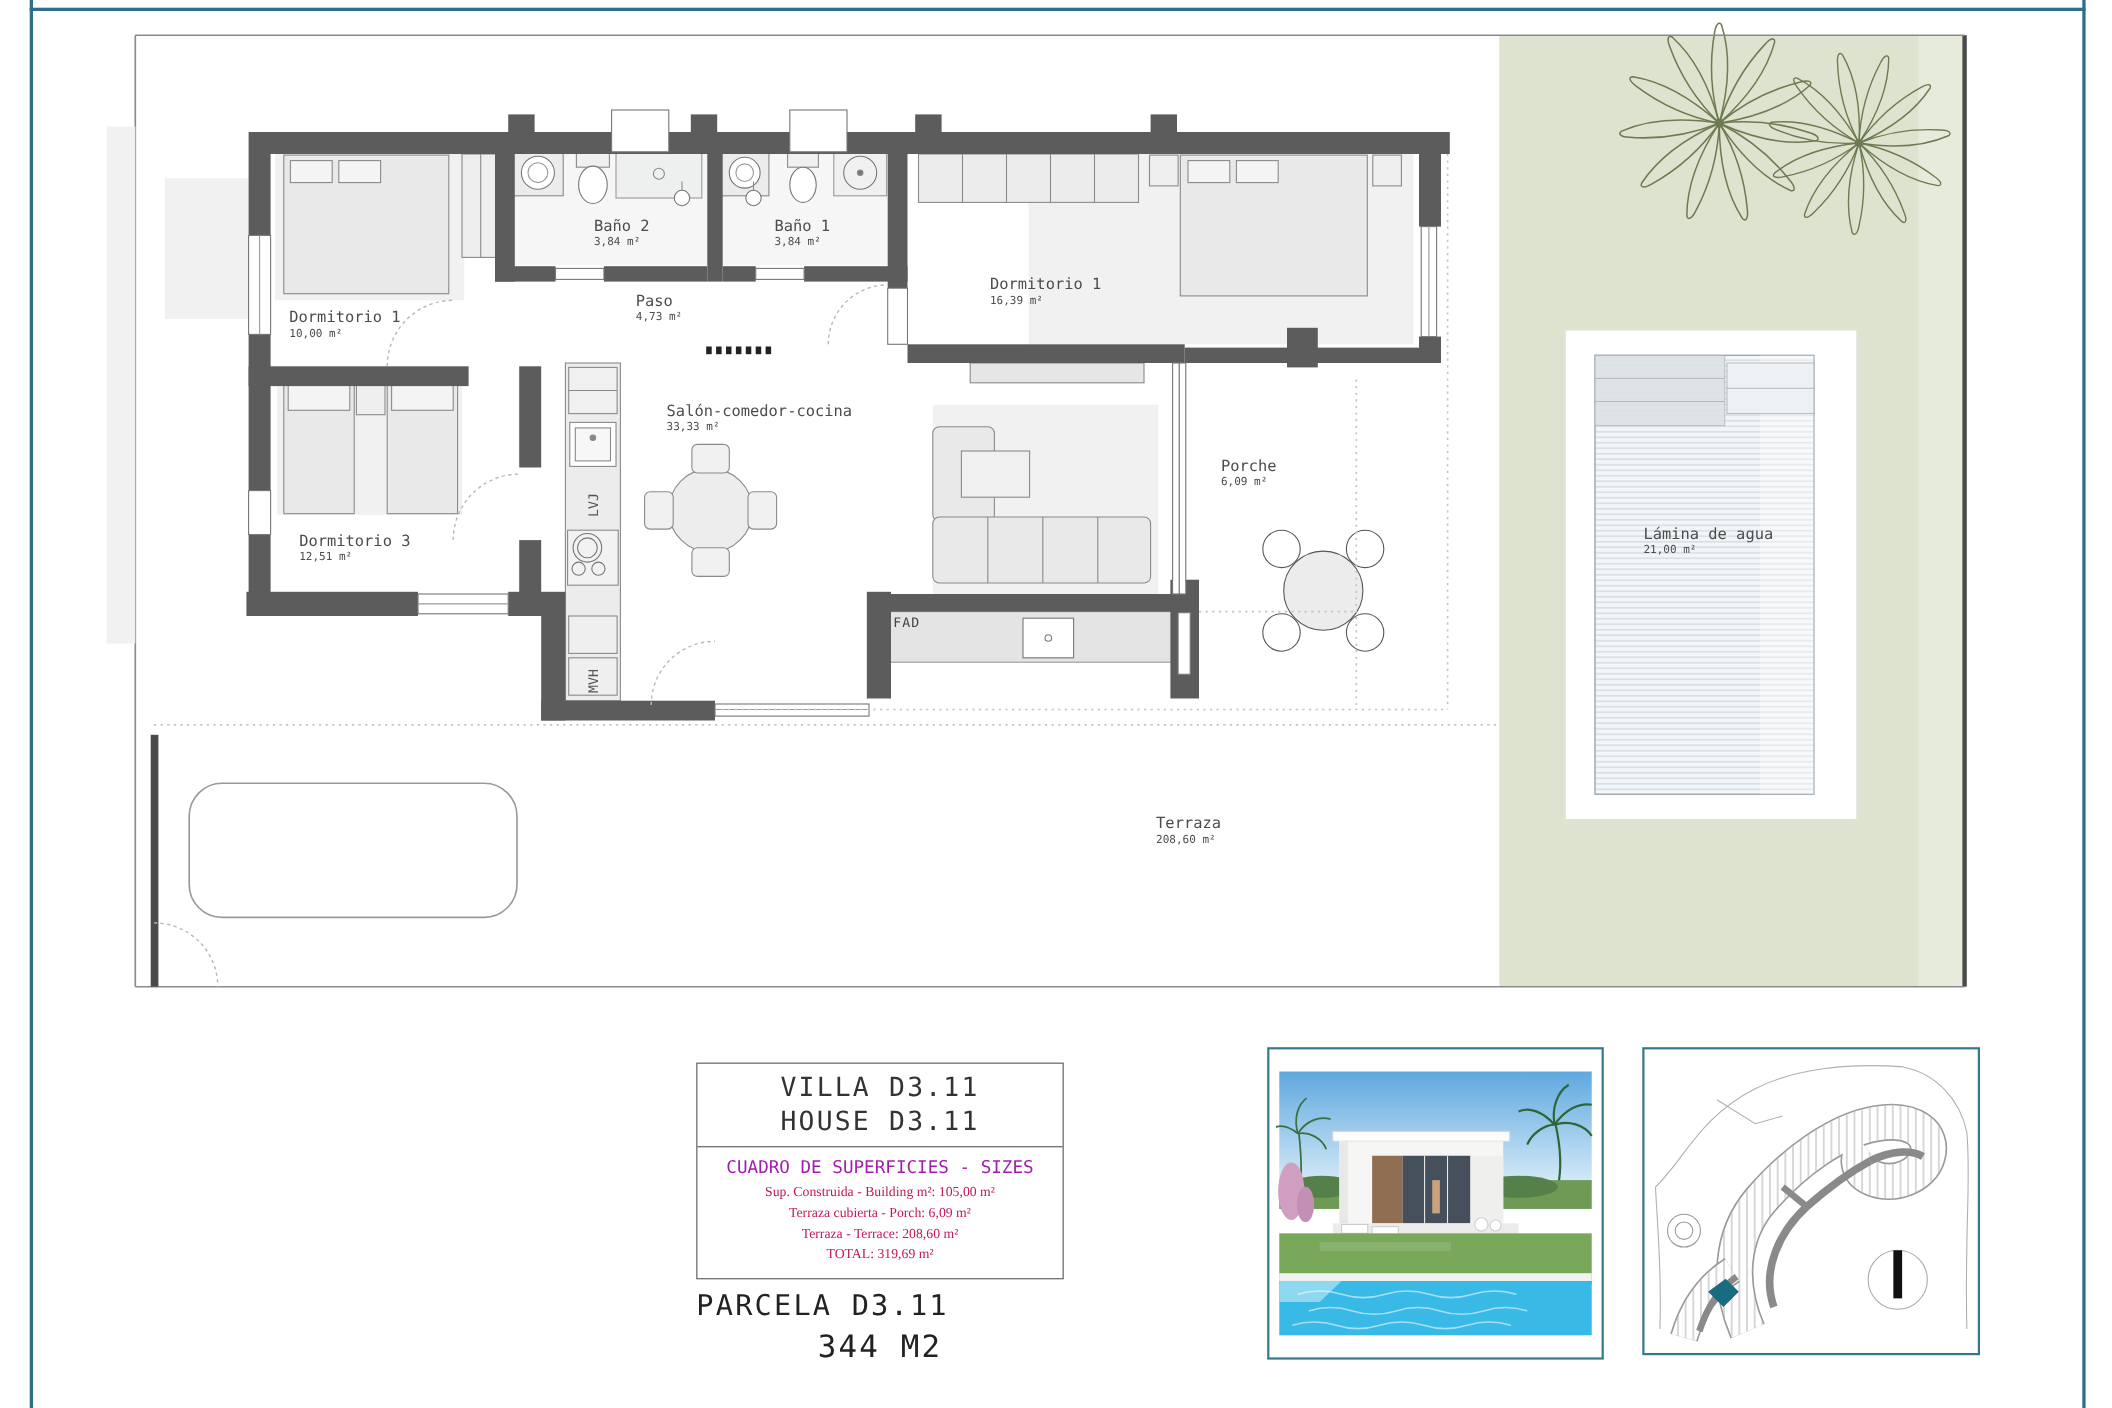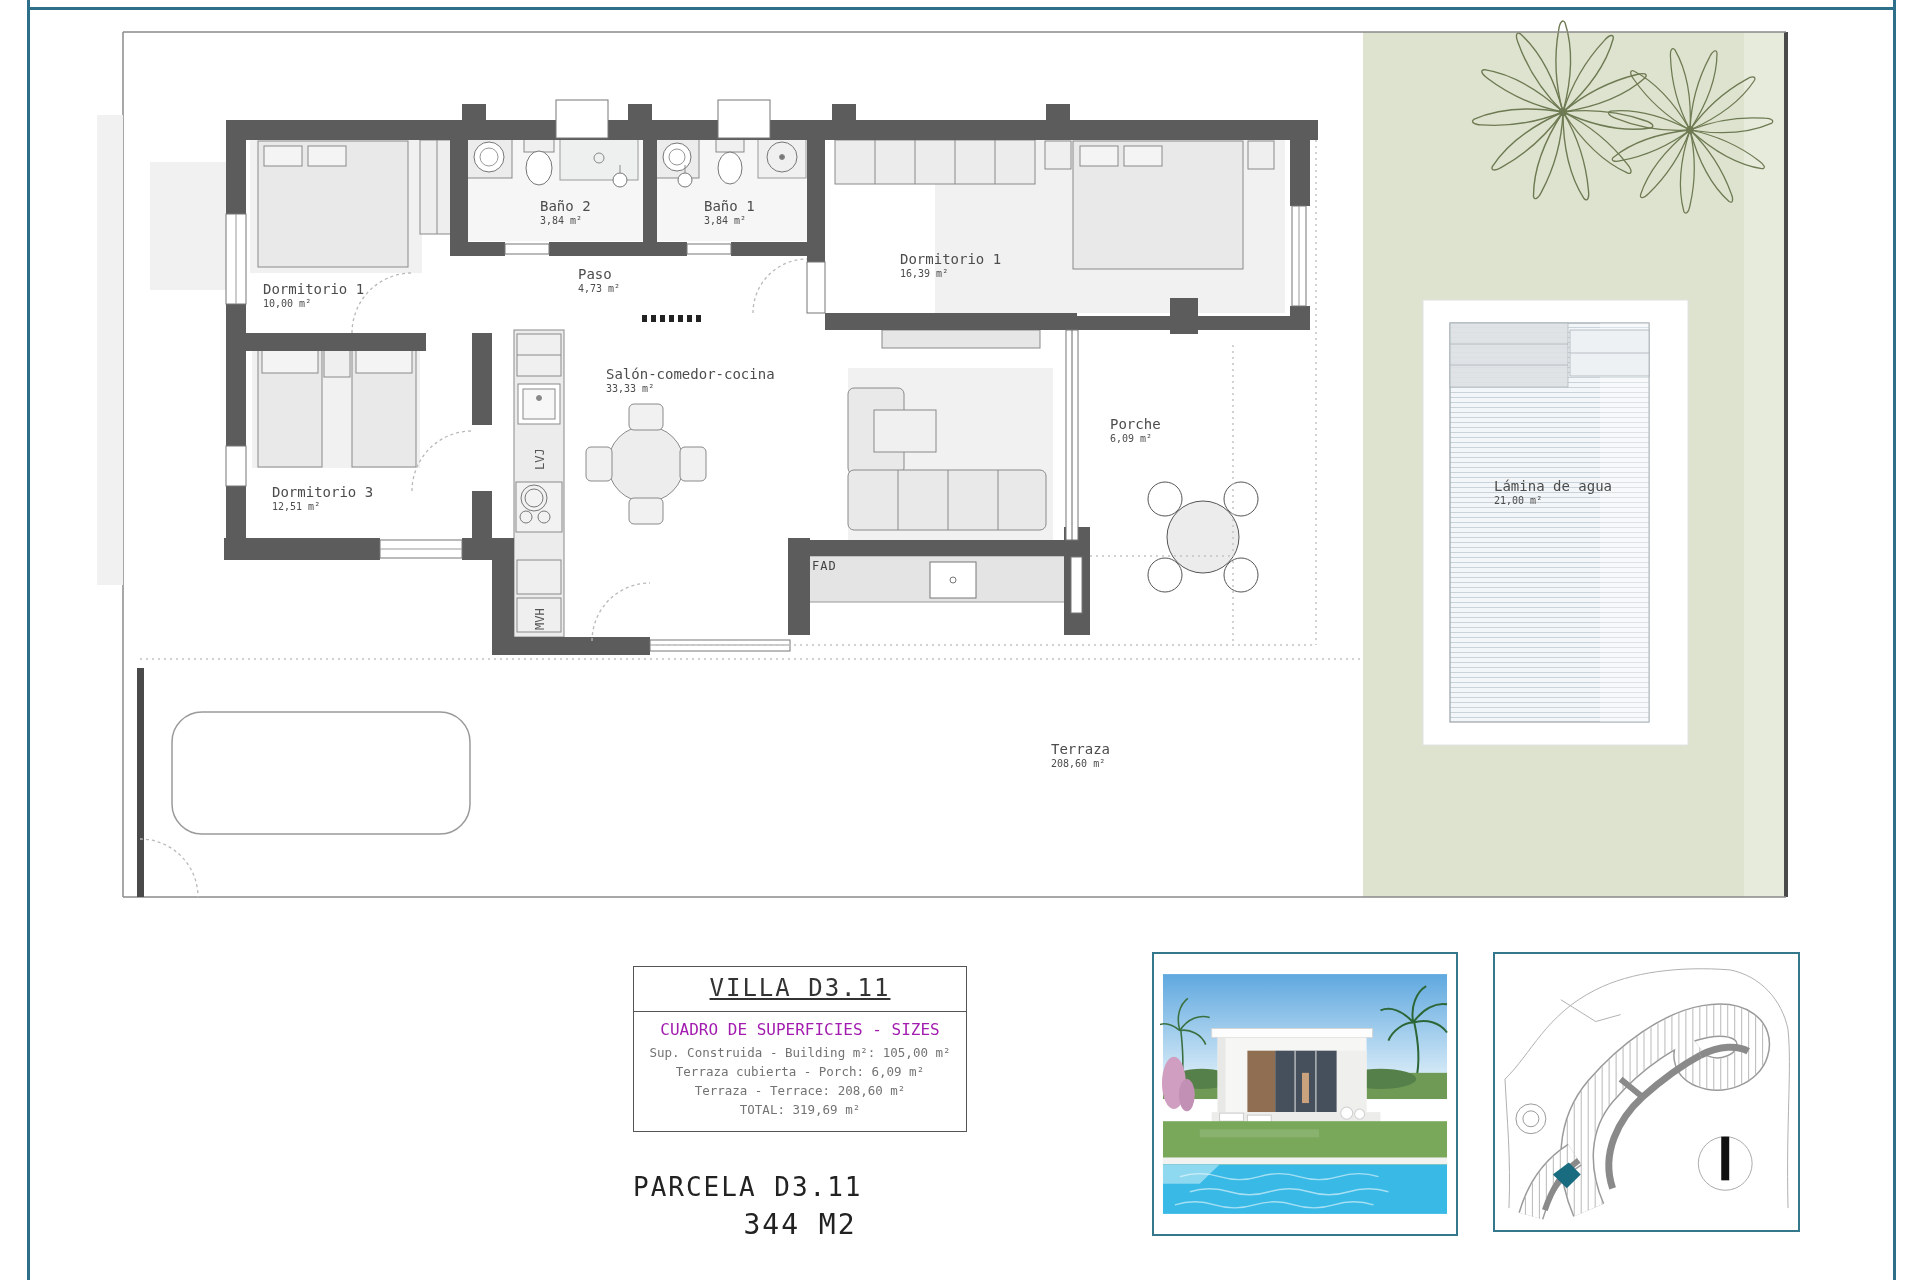--- a/index.html
+++ b/index.html
@@ -5,24 +5,24 @@
   html,body{margin:0;padding:0;background:#fff;}
   .stage{position:relative;width:1920px;height:1280px;background:#ffffff;overflow:hidden;
          font-family:"DejaVu Sans Mono", monospace;}
   .frame{position:absolute;background:#2e708a;}
   .rlabel{position:absolute;font-size:14px;line-height:1.2;color:#4c4c4c;white-space:nowrap;}
   .rlabel .a2{font-size:10px;}
   .vlabel{position:absolute;font-size:12px;color:#555;transform:rotate(-90deg);transform-origin:left top;white-space:nowrap;}
   .slabel{position:absolute;font-size:12px;color:#444;letter-spacing:1px;text-align:center;}
   .infobox{position:absolute;left:633px;top:966px;width:334px;border:1.4px solid #555;background:#fff;
            box-sizing:border-box;text-align:center;padding:6px 2px 10px 2px;}
-  .ib-title{font-size:24px;color:#333;letter-spacing:2px;line-height:1.3;text-decoration:underline;}
+  .ib-title{font-size:24px;color:#333;letter-spacing:2px;line-height:1.3;}
   .ib-sep{border-top:1.4px solid #555;margin:7px -2px 8px -2px;}
   .ib-head{font-size:16px;color:#a21caf;margin:2px 0 6px 0;}
-  .ib-row{font-size:12.5px;color:#737373;margin:4px 0;white-space:nowrap;}
+  .ib-row{font-size:12.5px;color:#be185d;margin:4px 0;white-space:nowrap;font-family:Liberation Serif, serif;}
   .parcela{position:absolute;left:633px;top:1172px;width:334px;text-align:left;font-size:26px;color:#222;letter-spacing:2px;}
   .parcela2{position:absolute;left:633px;top:1208px;width:334px;text-align:center;font-size:28px;color:#222;letter-spacing:2px;}
   .thumb{position:absolute;border:2px solid #35788c;background:#fff;box-sizing:border-box;padding:6px;}
   .thumb svg{display:block;width:100%;height:100%;}
 </style>
 </head>
 <body>
 
 <div class="stage">
 
@@ -299,20 +299,21 @@
     <div>Lámina de agua</div>
       <div class="a2">21,00 m²</div>
     </div>
 
   <div class="slabel" style="left:812px;top:559px">FAD</div>
   <div class="vlabel" style="left:533px;top:470px">LVJ</div>
   <div class="vlabel" style="left:533px;top:630px">MVH</div>
 
   <div class="infobox">
     <div class="ib-title">VILLA D3.11</div>
+    <div class="ib-title">HOUSE D3.11</div>
     <div class="ib-sep"></div>
     <div class="ib-head">CUADRO DE SUPERFICIES  - SIZES</div>
     <div class="ib-row">Sup. Construida  - Building m²: 105,00 m²</div>
     <div class="ib-row">Terraza cubierta  - Porch: 6,09 m²</div>
     <div class="ib-row">Terraza - Terrace: 208,60 m²</div>
     <div class="ib-row">TOTAL:  319,69 m²</div>
   </div>
   <div class="parcela">PARCELA D3.11</div>
   <div class="parcela2">344 M2</div>
 

